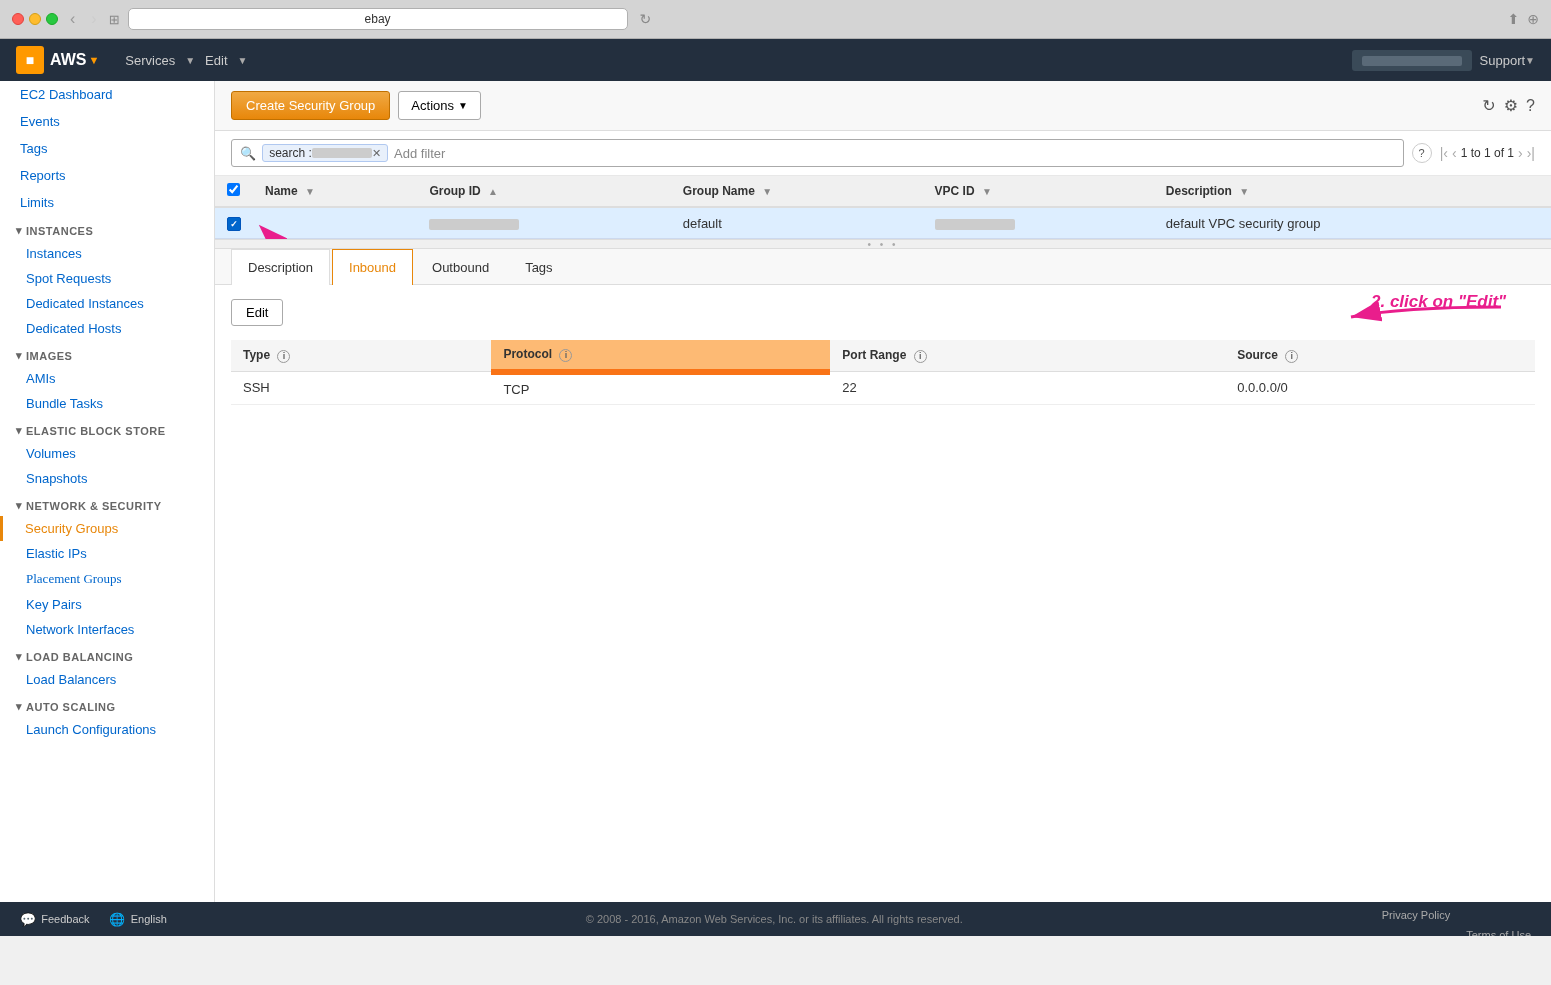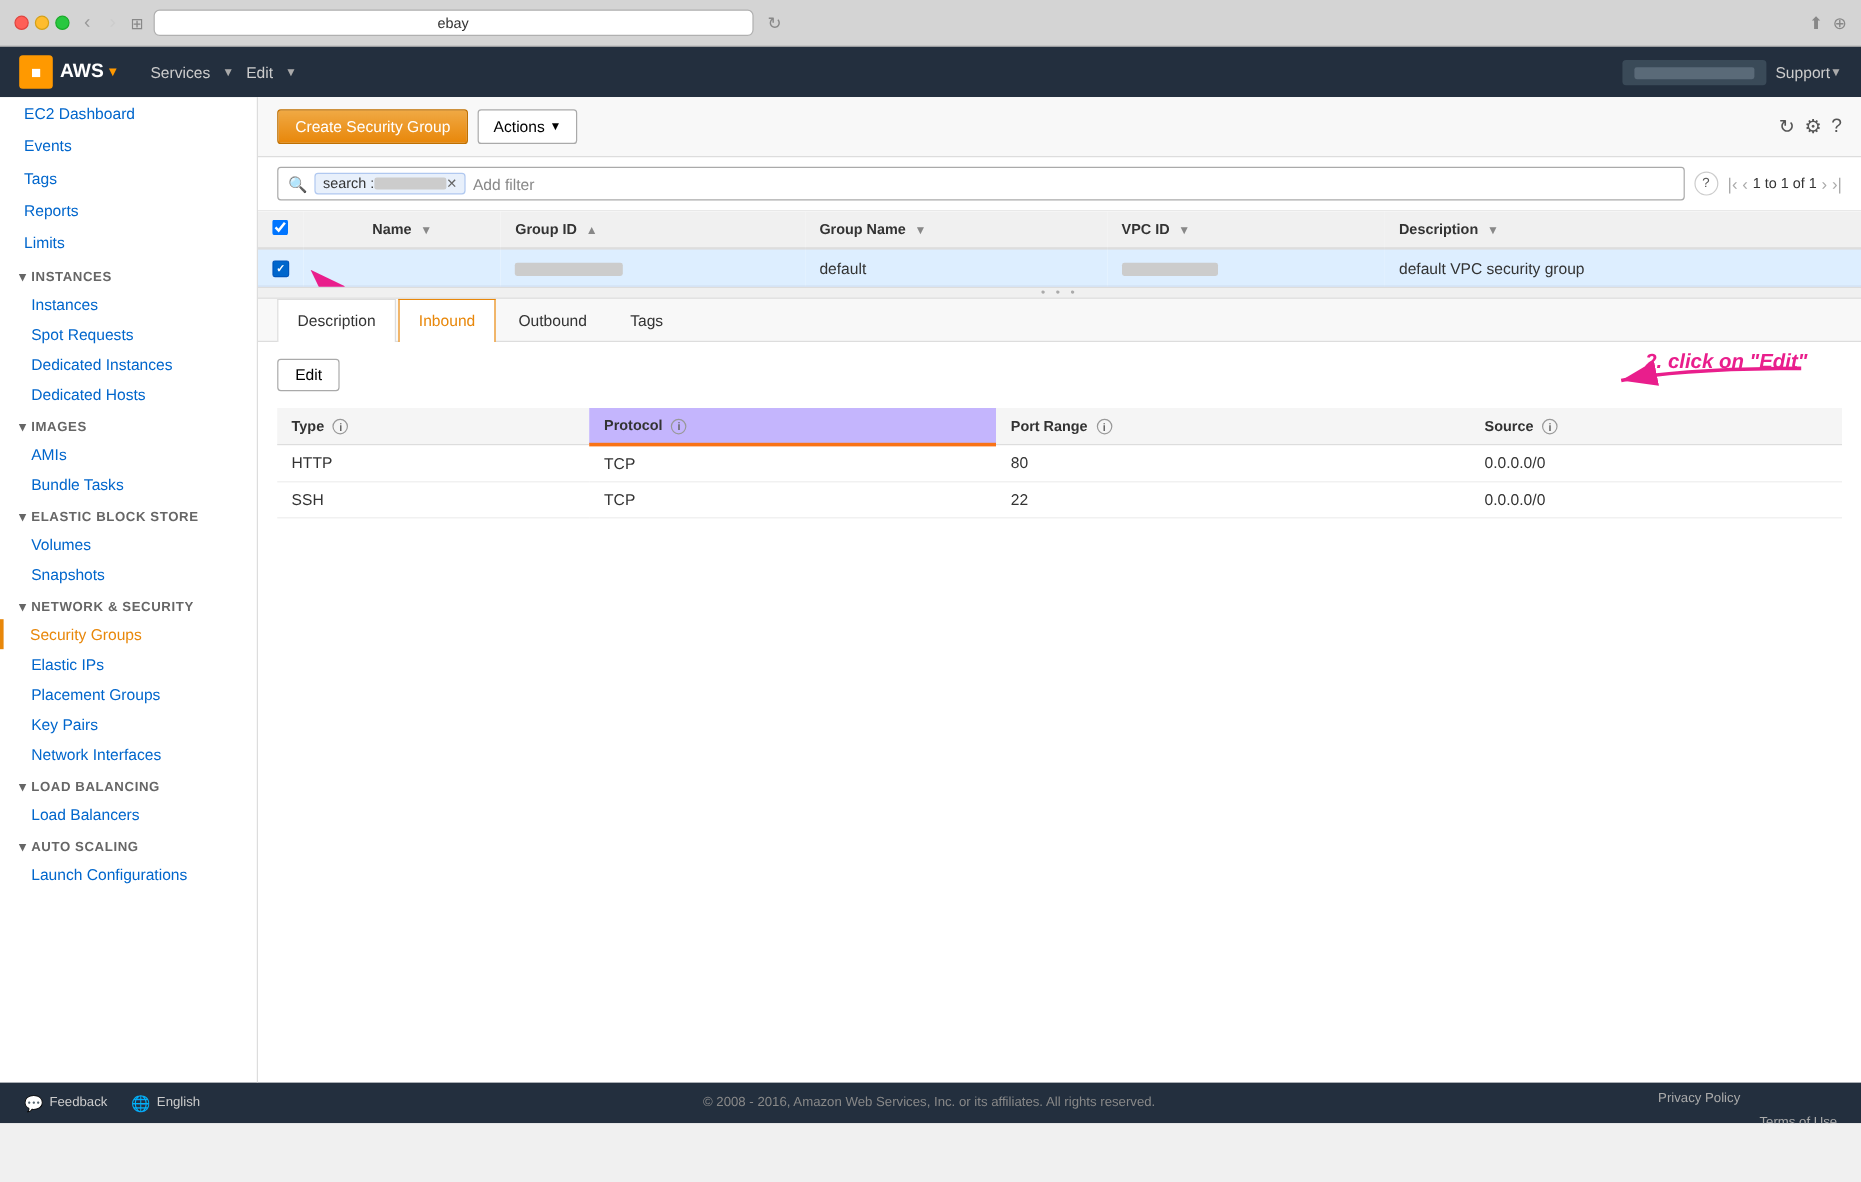--- a/index.html
+++ b/index.html
@@ -93,21 +93,21 @@
     </div>
     <div style="padding:5px 20px 5px 26px;color:#0066cc;font-size:13px;cursor:pointer;">Volumes</div>
     <div style="padding:5px 20px 5px 26px;color:#0066cc;font-size:13px;cursor:pointer;">Snapshots</div>
 
     <div style="padding:8px 16px 4px;font-size:11px;color:#666;font-weight:600;letter-spacing:0.5px;display:flex;align-items:center;gap:4px;">
       <span style="cursor:pointer;">▾</span>
       <span>NETWORK &amp; SECURITY</span>
     </div>
     <div style="padding:5px 20px 5px 22px;color:#e8870a;font-size:13px;cursor:pointer;border-left:3px solid #e8870a;font-weight:500;">Security Groups</div>
     <div style="padding:5px 20px 5px 26px;color:#0066cc;font-size:13px;cursor:pointer;">Elastic IPs</div>
-    <div style="padding:5px 20px 5px 26px;color:#0066cc;font-size:13px;cursor:pointer;">Placement Groups</div>
+    <div style="padding:5px 20px 5px 26px;color:#0066cc;font-size:13px;cursor:pointer;font-family:Liberation Serif, serif;">Placement Groups</div>
     <div style="padding:5px 20px 5px 26px;color:#0066cc;font-size:13px;cursor:pointer;">Key Pairs</div>
     <div style="padding:5px 20px 5px 26px;color:#0066cc;font-size:13px;cursor:pointer;">Network Interfaces</div>
 
     <div style="padding:8px 16px 4px;font-size:11px;color:#666;font-weight:600;letter-spacing:0.5px;display:flex;align-items:center;gap:4px;">
       <span style="cursor:pointer;">▾</span>
       <span>LOAD BALANCING</span>
     </div>
     <div style="padding:5px 20px 5px 26px;color:#0066cc;font-size:13px;cursor:pointer;">Load Balancers</div>
 
     <div style="padding:8px 16px 4px;font-size:11px;color:#666;font-weight:600;letter-spacing:0.5px;display:flex;align-items:center;gap:4px;">
@@ -151,21 +151,21 @@
       </div>
     </div>
 
     <div style="position:relative;flex:0 0 auto;overflow:hidden;">
       <table style="width:100%;border-collapse:collapse;">
         <thead>
           <tr>
             <th style="background:#f0f0f0;border-bottom:2px solid #ddd;padding:7px 12px;width:30px;">
               <input type="checkbox" checked="" style="cursor: pointer;">
             </th>
-            <th style="background:#f0f0f0;border-bottom:2px solid #ddd;padding:7px 12px;font-size:12px;font-weight:600;text-align:center;">
+            <th style="background:#f0f0f0;border-bottom:2px solid #ddd;padding:7px 12px;font-size:12px;font-weight:600;text-align:left;">
               <span>Name</span>
               <span style="color:#888;font-size:10px;cursor:pointer;margin-left:4px;">▼</span>
             </th>
             <th style="background:#f0f0f0;border-bottom:2px solid #ddd;padding:7px 12px;font-size:12px;font-weight:600;text-align:left;">
               <span>Group ID</span>
               <span style="color:#888;font-size:10px;cursor:pointer;margin-left:4px;">▲</span>
             </th>
             <th style="background:#f0f0f0;border-bottom:2px solid #ddd;padding:7px 12px;font-size:12px;font-weight:600;text-align:left;">
               <span>Group Name</span>
               <span style="color:#888;font-size:10px;cursor:pointer;margin-left:4px;">▼</span>
@@ -252,42 +252,36 @@
 
         <button style="background:white;border:1px solid #aaa;padding:5px 14px;border-radius:3px;cursor:pointer;font-size:13px;margin-bottom:14px;position:relative;z-index:1;">Edit</button>
 
         <table style="width:100%;border-collapse:collapse;">
           <thead>
             <tr>
               <th style="background:#f5f5f5;padding:7px 12px;font-size:12px;font-weight:600;border-bottom:1px solid #ddd;text-align:left;">
                 <span>Type</span>
                 <span style="display:inline-flex;align-items:center;justify-content:center;width:13px;height:13px;border:1px solid #999;border-radius:50%;font-size:9px;color:#666;cursor:pointer;margin-left:4px;">i</span>
               </th>
-              <th style="background:#c4b5fd;padding:7px 12px;font-size:12px;font-weight:600;border-bottom:3px solid #f97316;text-align:left;">
+              <th style="background:#fdba74;padding:7px 12px;font-size:12px;font-weight:600;border-bottom:6px solid #f97316;text-align:left;">
                 <span>Protocol</span>
                 <span style="display:inline-flex;align-items:center;justify-content:center;width:13px;height:13px;border:1px solid #999;border-radius:50%;font-size:9px;color:#666;cursor:pointer;margin-left:4px;">i</span>
               </th>
               <th style="background:#f5f5f5;padding:7px 12px;font-size:12px;font-weight:600;border-bottom:1px solid #ddd;text-align:left;">
                 <span>Port Range</span>
                 <span style="display:inline-flex;align-items:center;justify-content:center;width:13px;height:13px;border:1px solid #999;border-radius:50%;font-size:9px;color:#666;cursor:pointer;margin-left:4px;">i</span>
               </th>
               <th style="background:#f5f5f5;padding:7px 12px;font-size:12px;font-weight:600;border-bottom:1px solid #ddd;text-align:left;">
                 <span>Source</span>
                 <span style="display:inline-flex;align-items:center;justify-content:center;width:13px;height:13px;border:1px solid #999;border-radius:50%;font-size:9px;color:#666;cursor:pointer;margin-left:4px;">i</span>
               </th>
             </tr>
           </thead>
           <tbody>
             <tr style="border-bottom:1px solid #eee;">
-              <td style="padding:7px 12px;font-size:13px;">HTTP</td>
-              <td style="padding:7px 12px;font-size:13px;">TCP</td>
-              <td style="padding:7px 12px;font-size:13px;">80</td>
-              <td style="padding:7px 12px;font-size:13px;">0.0.0.0/0</td>
-            </tr>
-            <tr style="border-bottom:1px solid #eee;">
               <td style="padding:7px 12px;font-size:13px;">SSH</td>
               <td style="padding:7px 12px;font-size:13px;">TCP</td>
               <td style="padding:7px 12px;font-size:13px;">22</td>
               <td style="padding:7px 12px;font-size:13px;">0.0.0.0/0</td>
             </tr>
           </tbody>
         </table>
       </div>
     </div>
 

